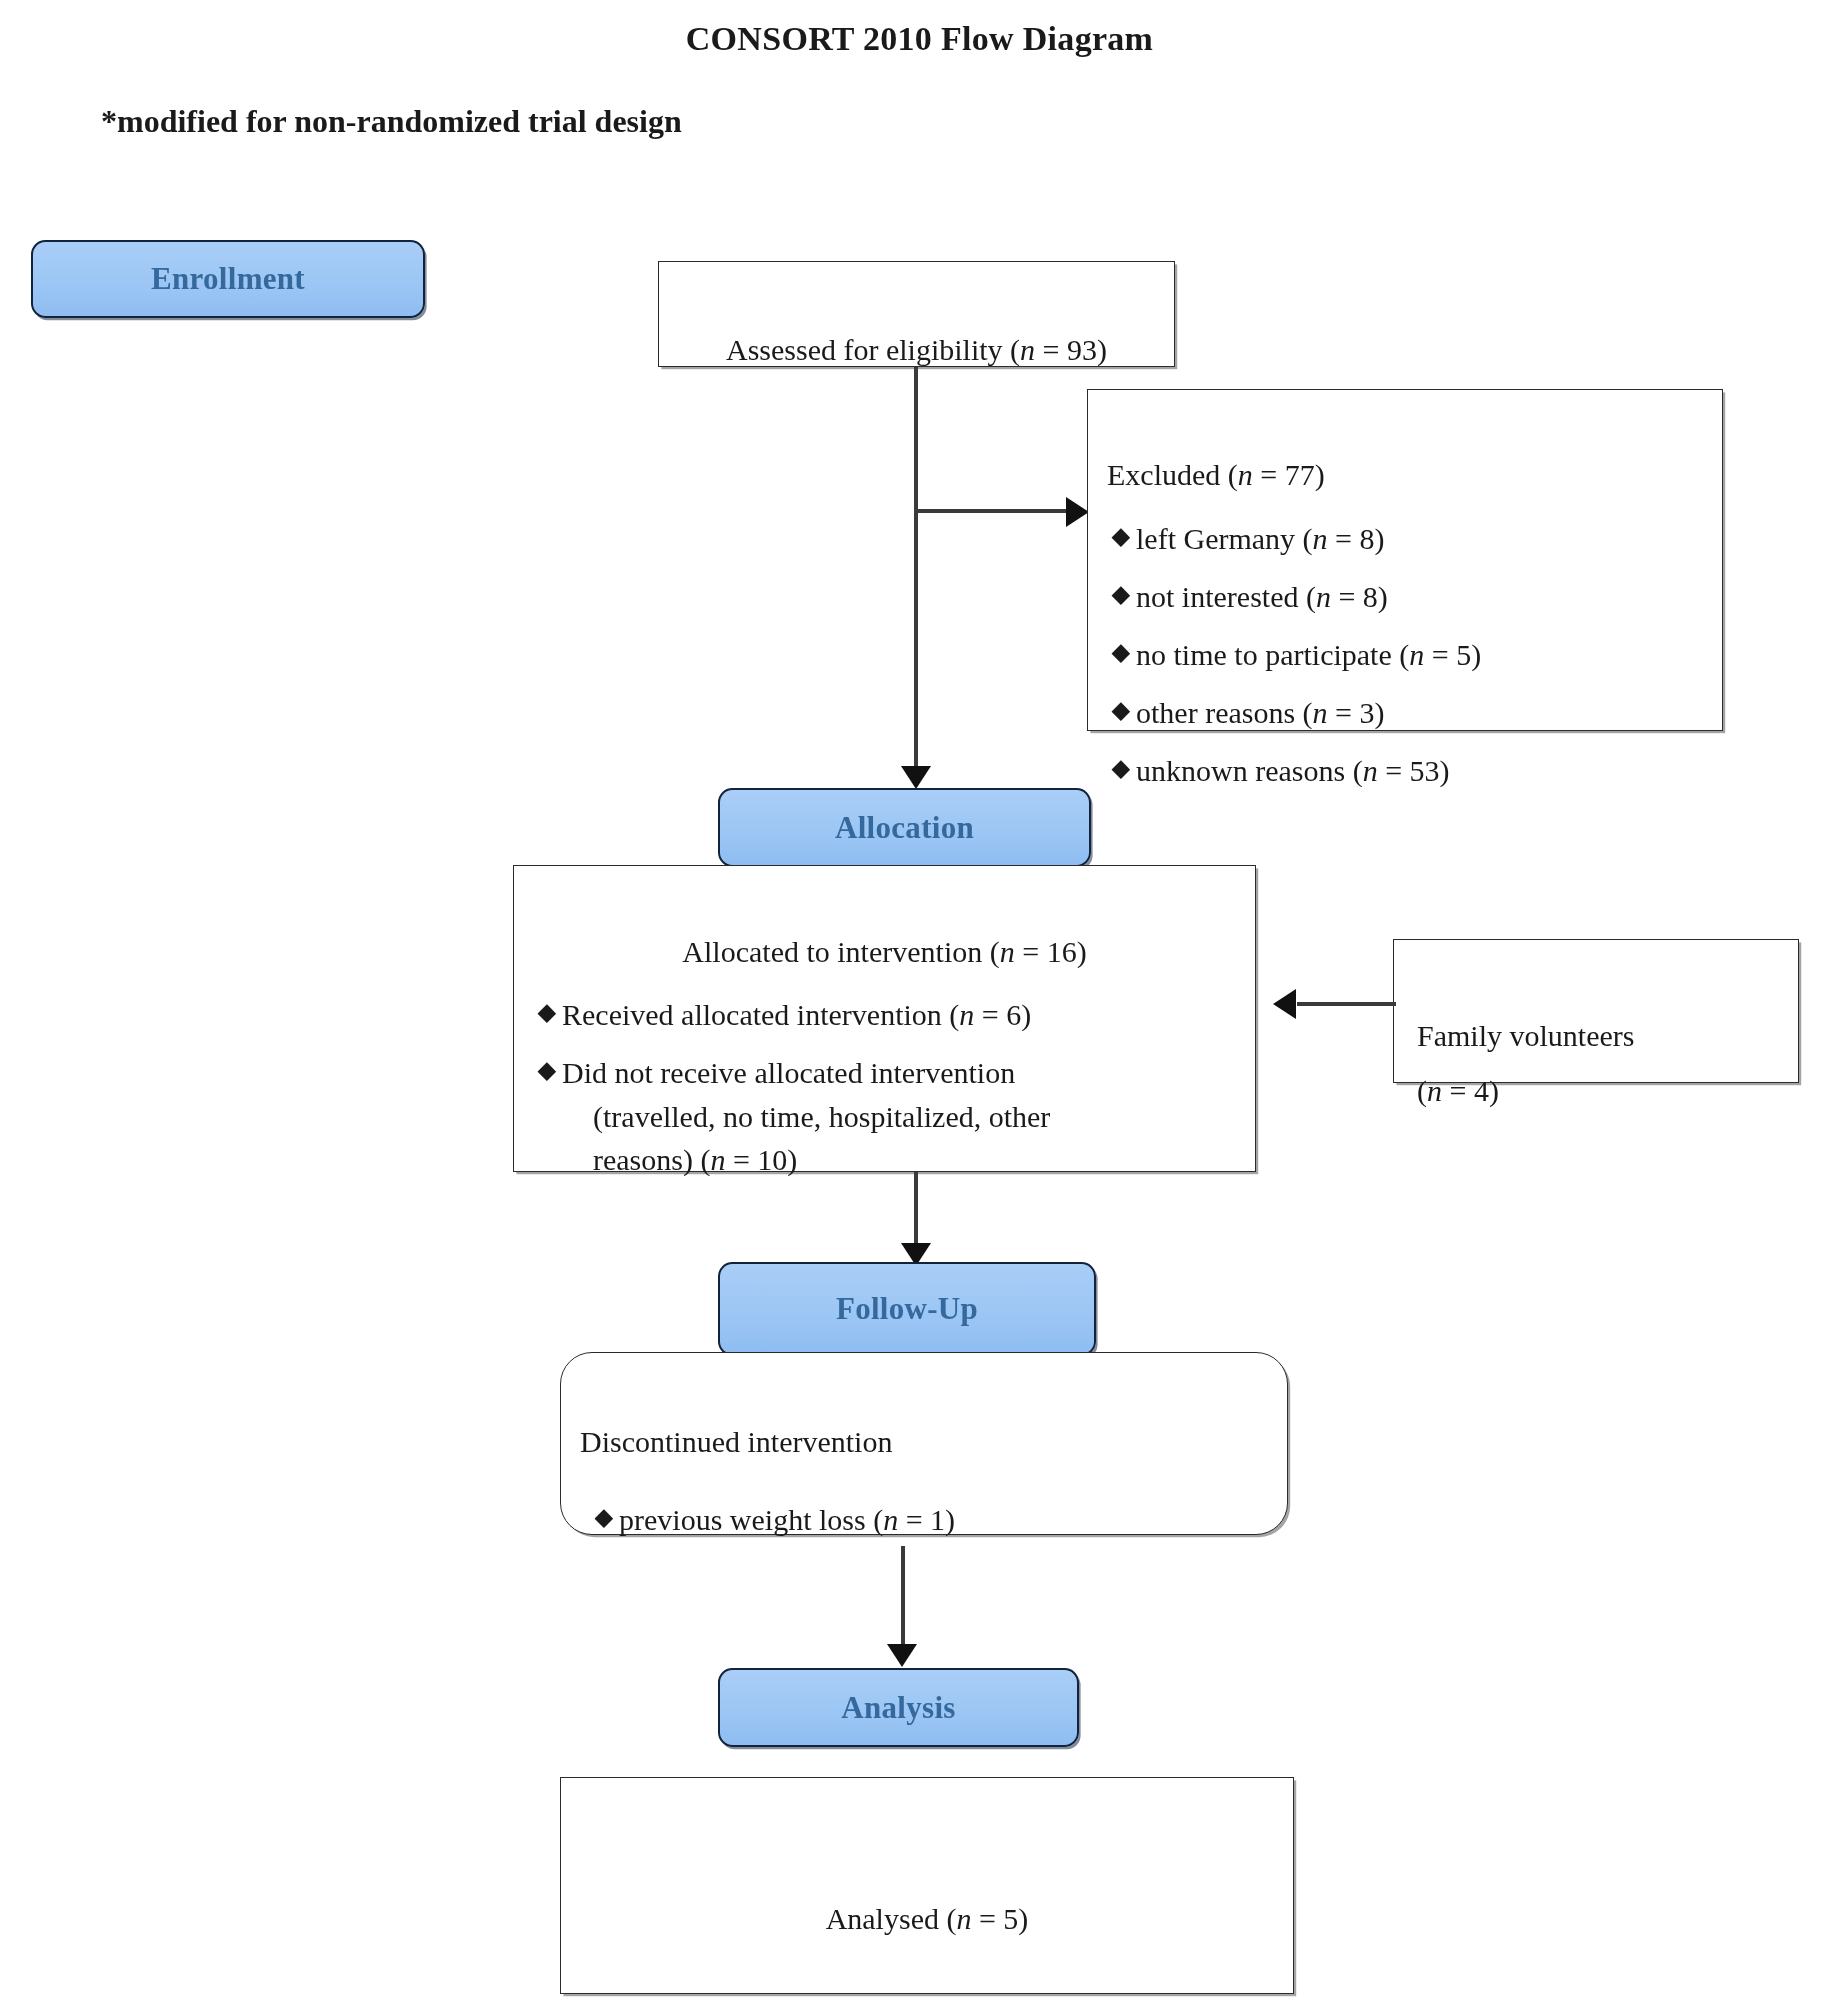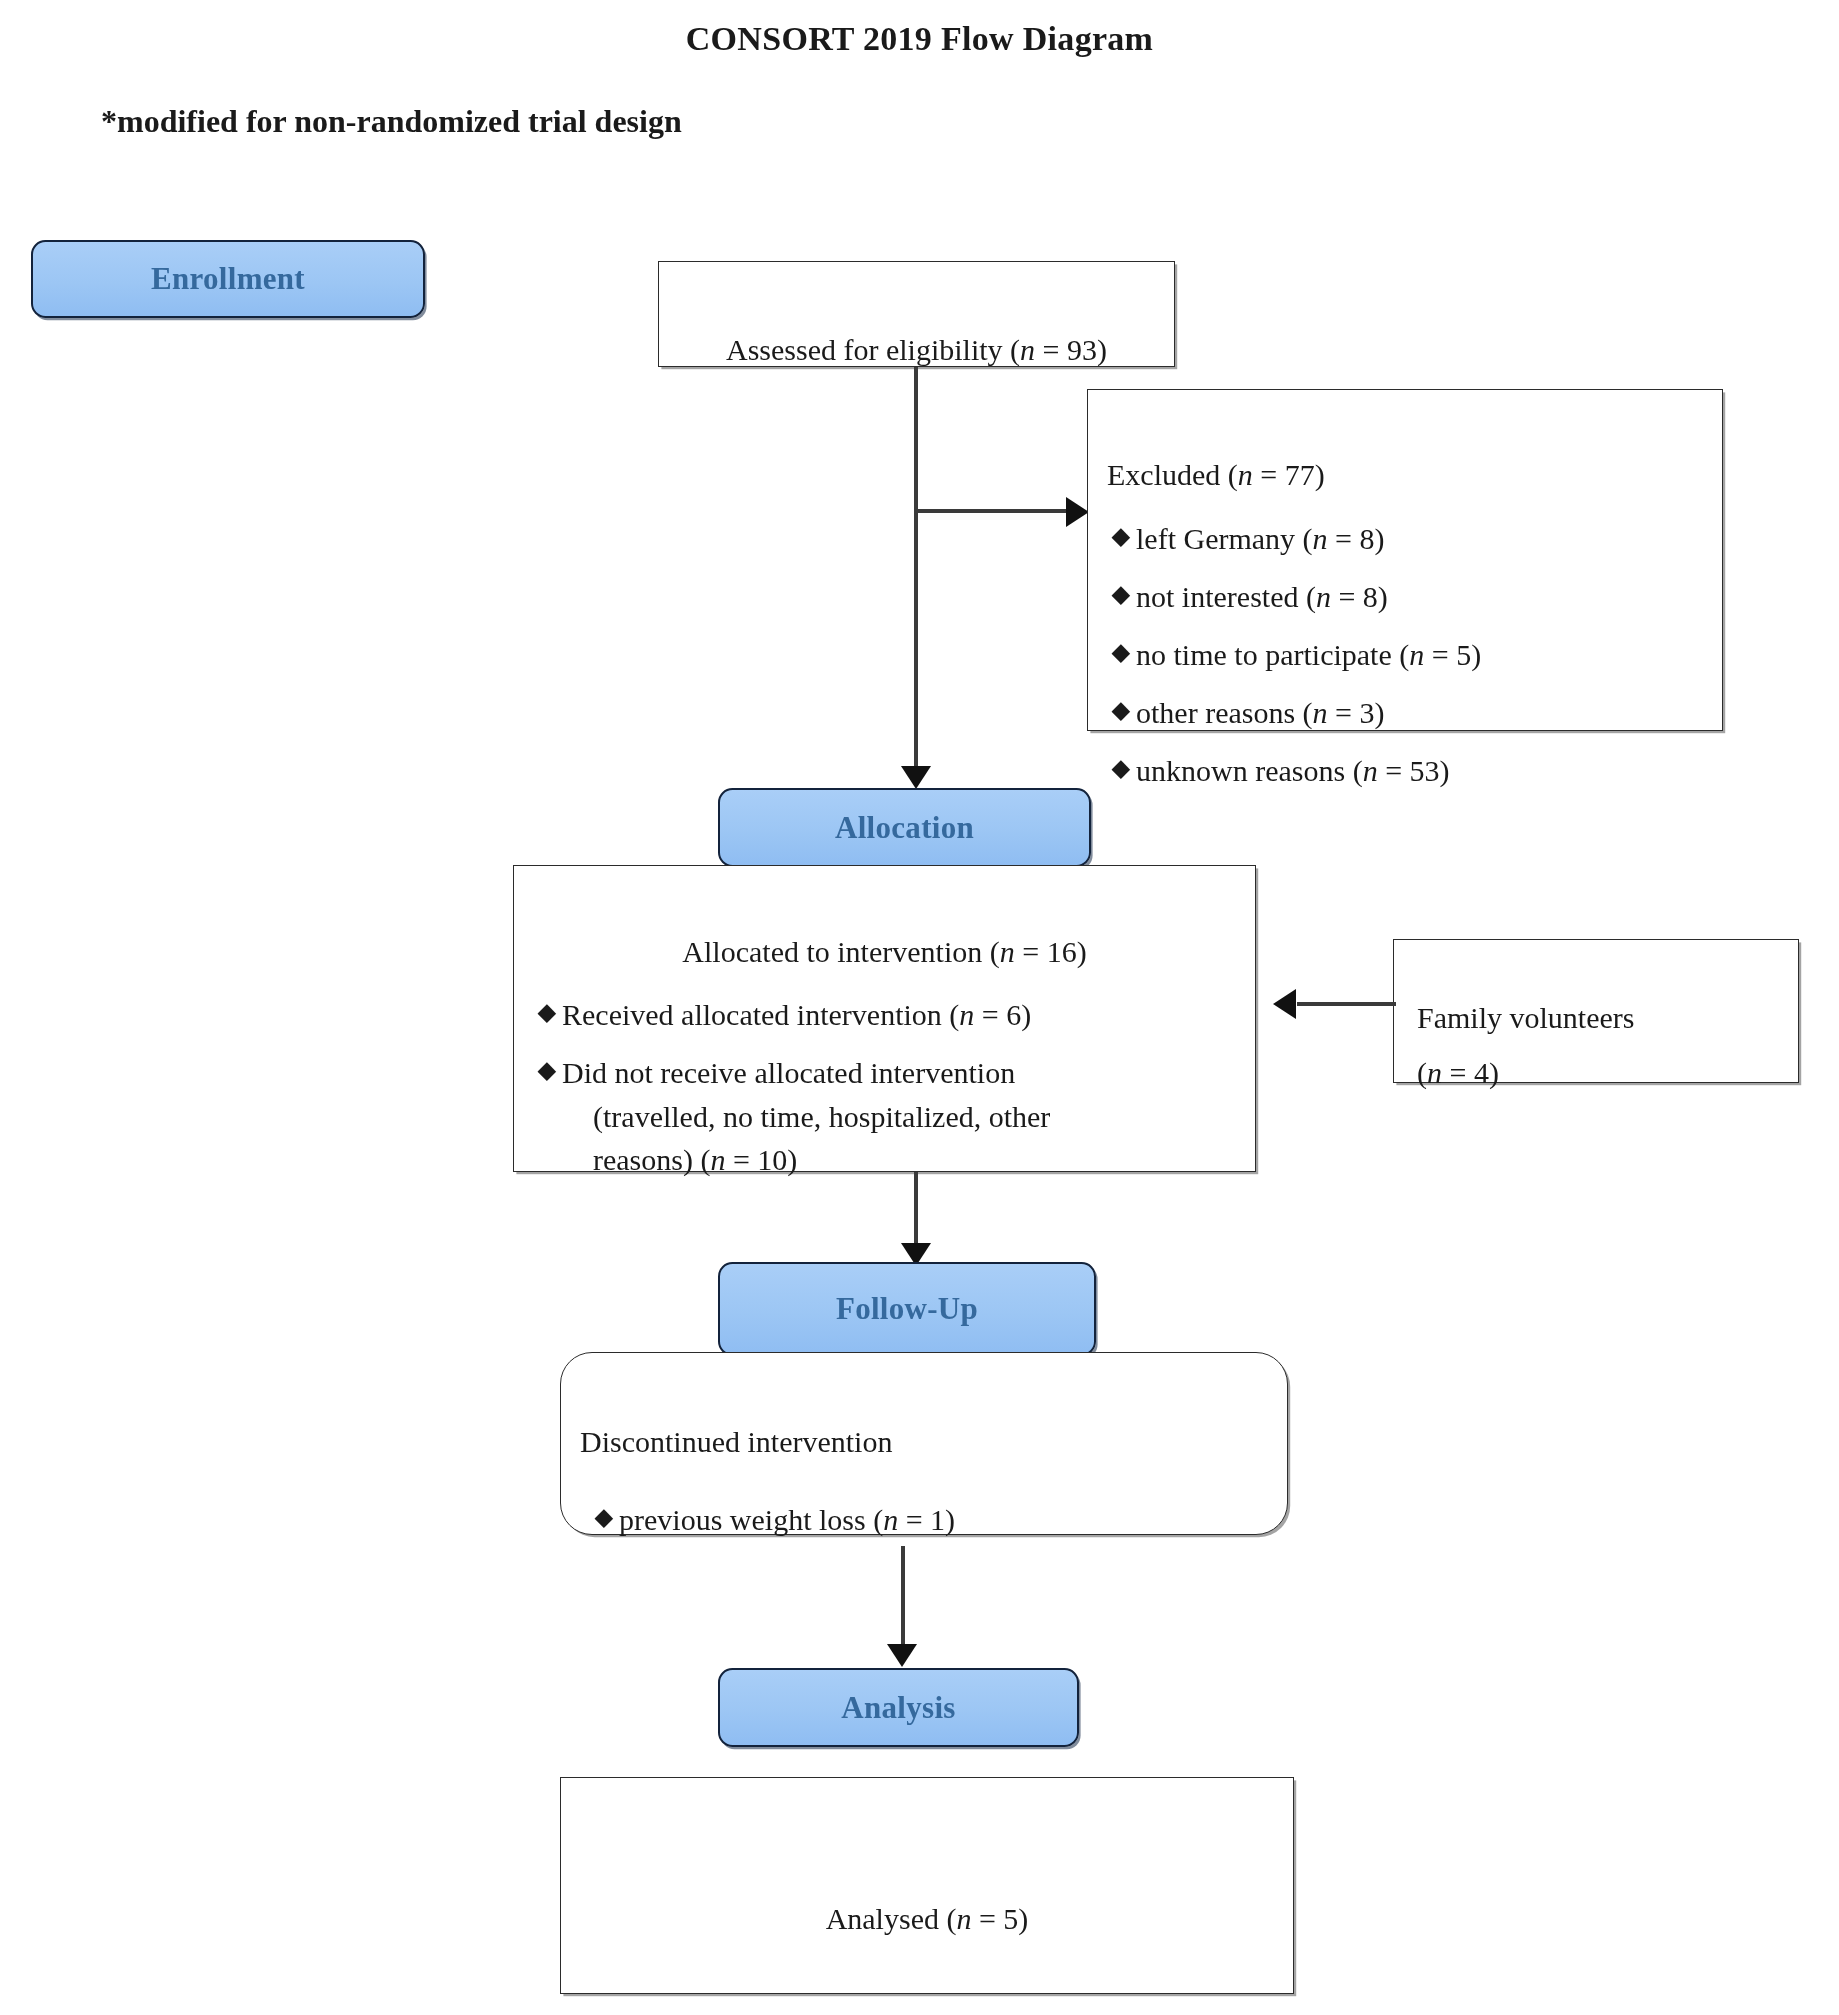--- a/index.html
+++ b/index.html
@@ -126,21 +126,21 @@
     border-bottom: 15px solid transparent;
     border-right: 23px solid #111111;
   }
   i.n { font-style: italic; }
 </style>
 </head>
 <body>
 
 <div id="page">
 
-  <div class="doc-title">CONSORT 2019 Flow Diagram</div>
+  <div class="doc-title">CONSORT 2010 Flow Diagram</div>
   <div class="doc-subtitle">*modified for non-randomized trial design</div>
 
   <div class="banner" style="left:31px; top:240px; width:394px; height:78px;">
     <span>Enrollment</span>
   </div>
 
   <div class="box" style="left:658px; top:261px; width:517px; height:106px;">
     <div class="box-inner" style="top:31px;">
       <div class="box-text center">
         Assessed for eligibility (<i class="n">n</i>&nbsp;= 93)
@@ -202,21 +202,21 @@
           <span class="bullet">◆</span>
           <span class="hang">Did not receive allocated intervention</span>
           <span class="ind">(travelled, no time, hospitalized, other</span>
           <span class="ind">reasons) (<i class="n">n</i>&nbsp;= 10)</span>
         </li>
       </ul>
     </div>
   </div>
 
   <div class="box" style="left:1393px; top:939px; width:406px; height:144px;">
-    <div class="box-inner" style="top:21px; padding:0 23px;">
+    <div class="box-inner" style="top:39px; padding:0 23px;">
       <div class="box-text">Family volunteers</div>
       <div class="box-text" style="margin-top:12.2px;">
         (<i class="n">n</i>&nbsp;= 4)
       </div>
     </div>
   </div>
 
   <div class="hline" style="left:1297px; top:1002px; width:99px;"></div>
   <div class="arrow-left" style="left:1273px; top:989px;"></div>
 

